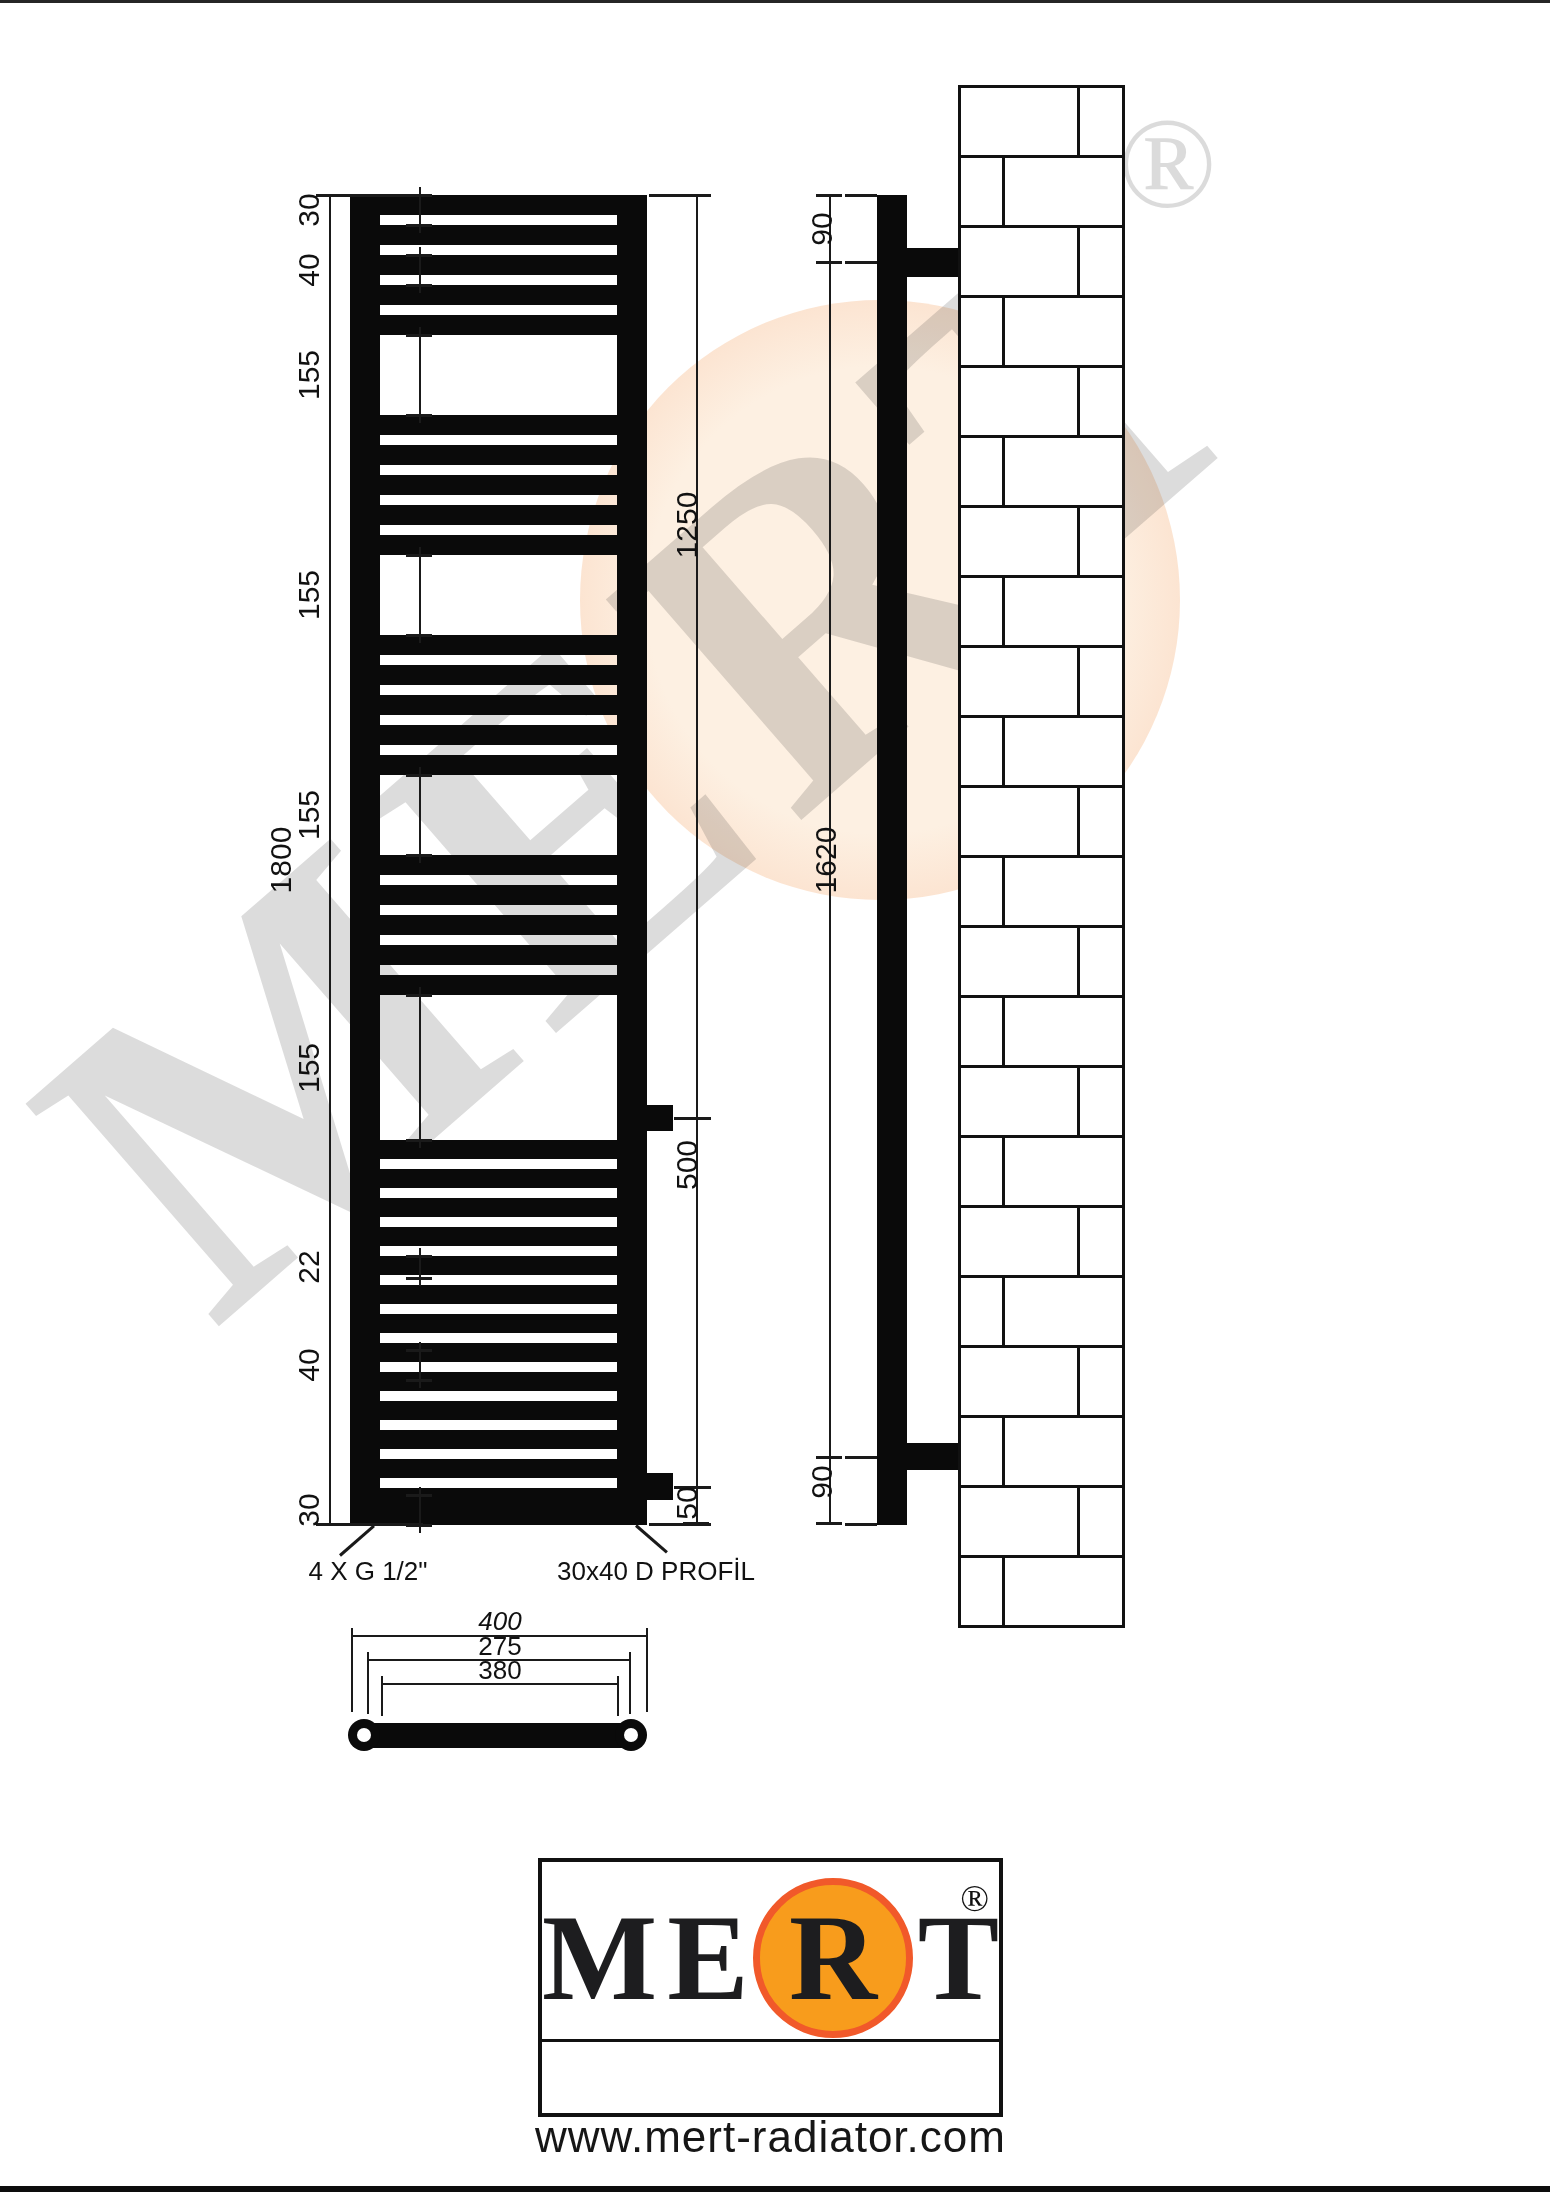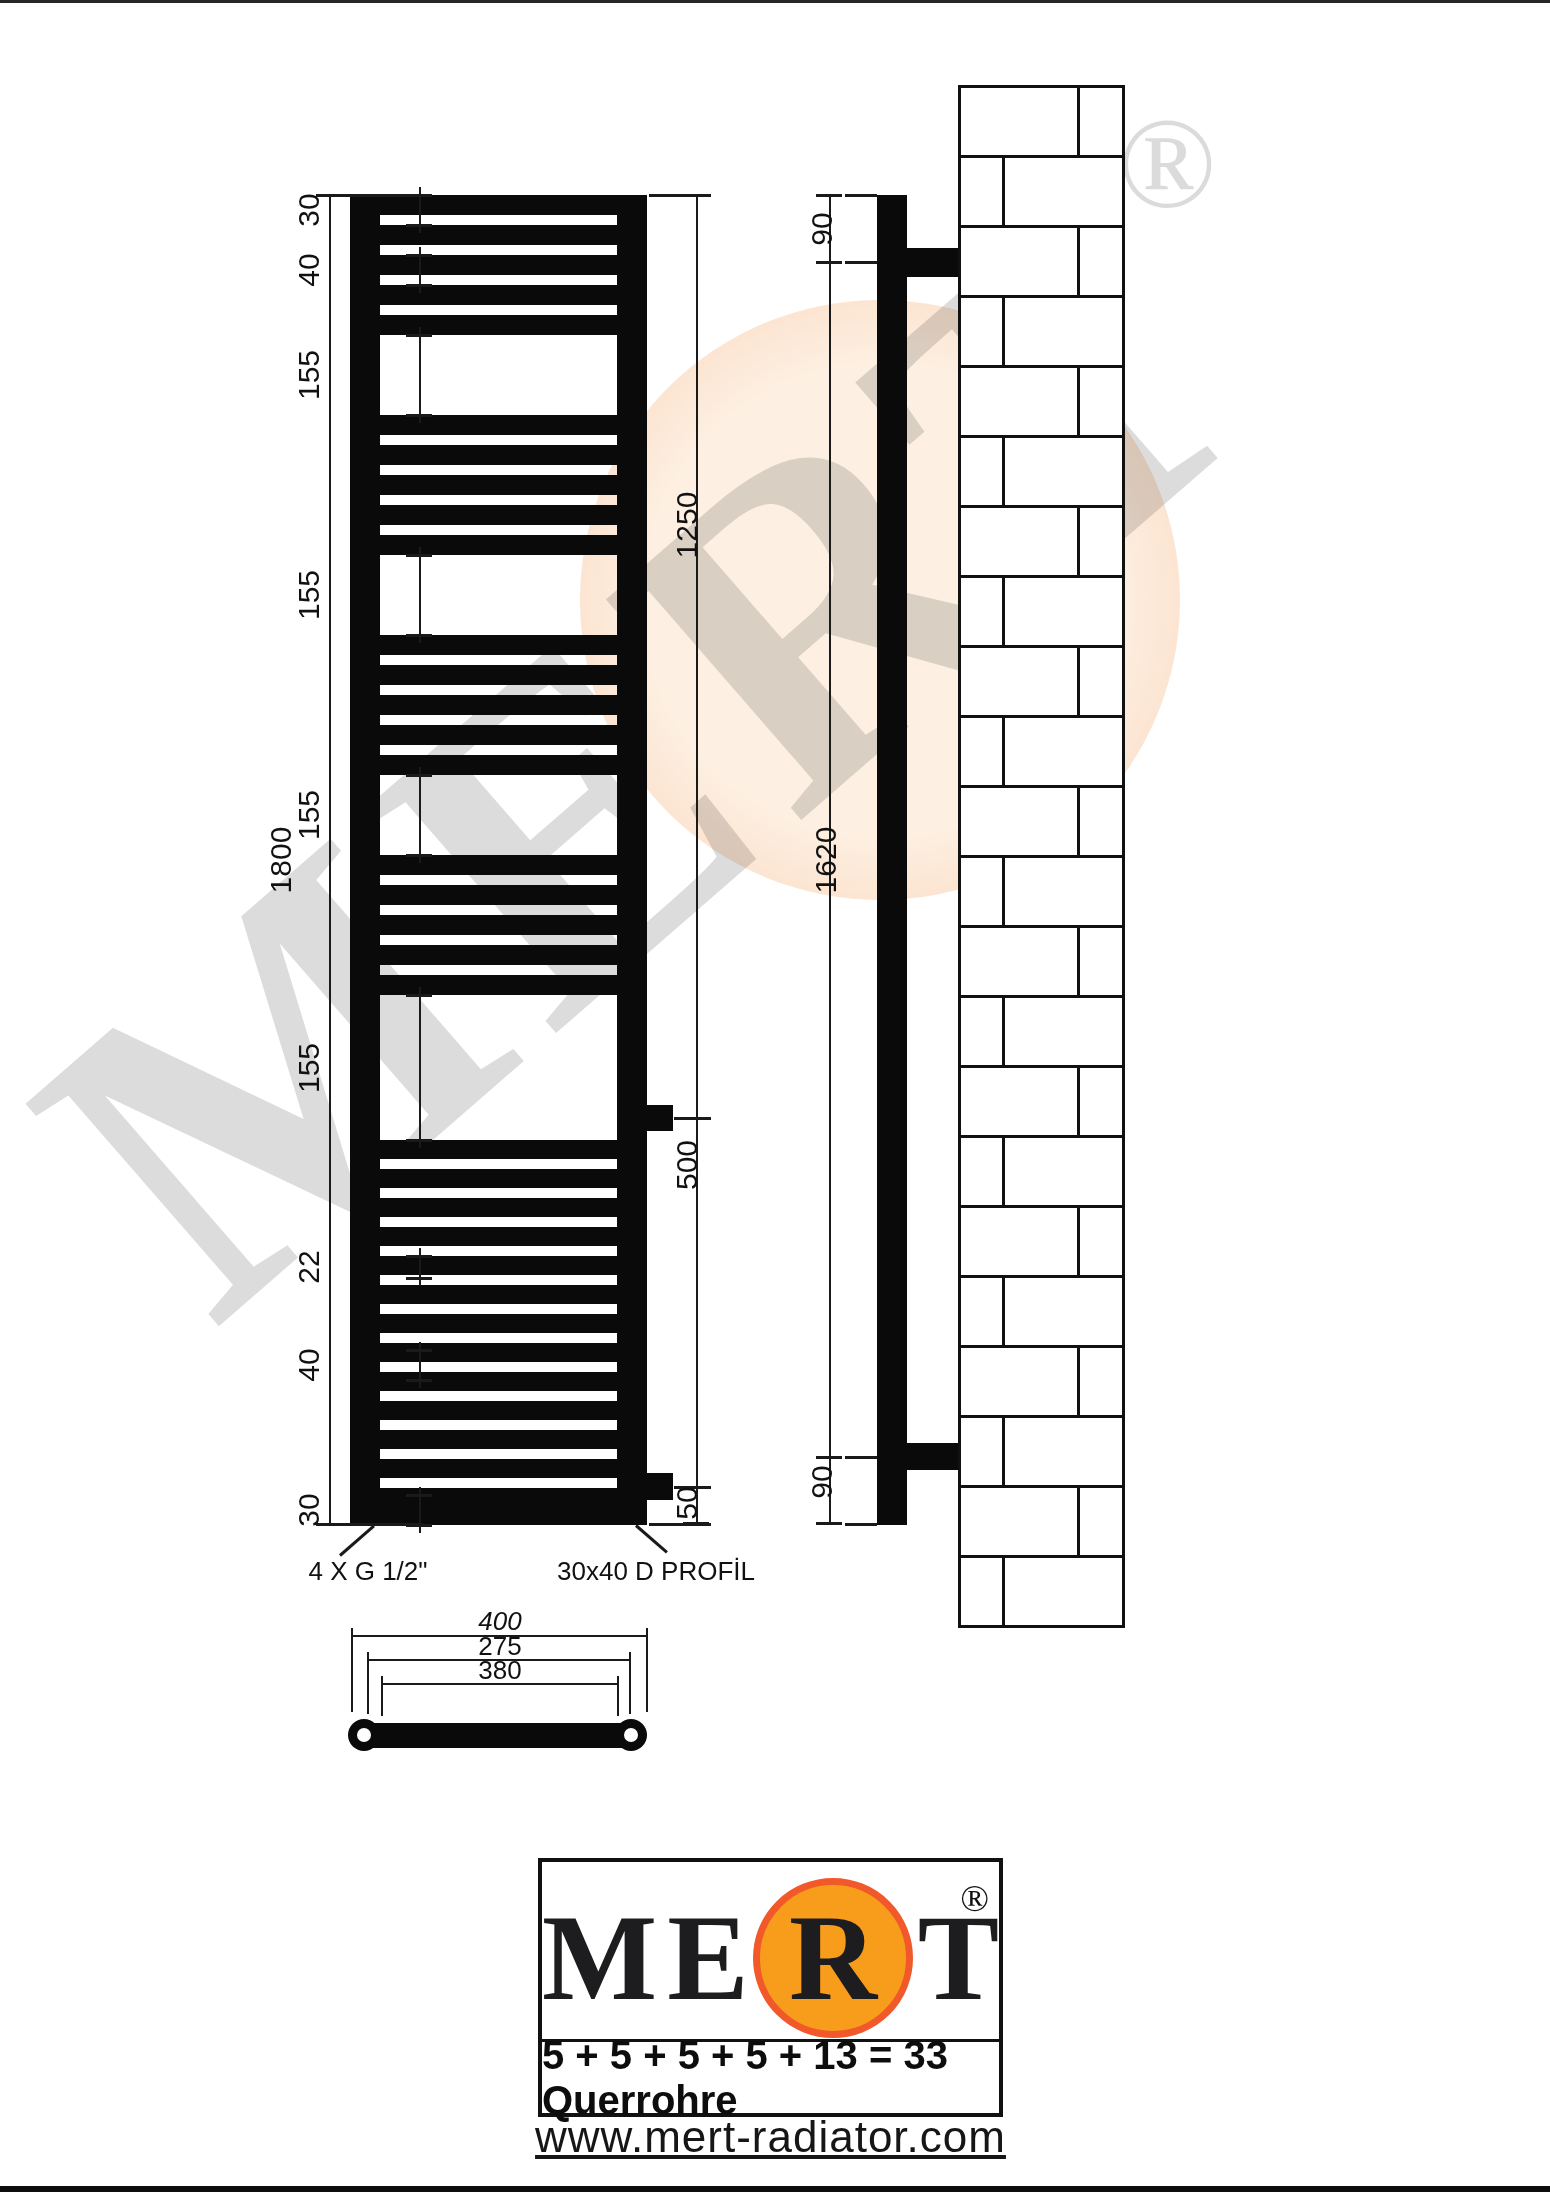--- a/index.html
+++ b/index.html
@@ -30,21 +30,21 @@
               font-size:122px;color:#1d1d1f;}
   .r-wrap{position:relative;display:flex;align-items:center;justify-content:center;width:150px;height:150px;}
   .r-circle{position:absolute;left:50%;top:50%;transform:translate(-50%,-50%);width:146px;height:146px;
             border-radius:50%;background:#F89C1C;border:7px solid #F1592A;z-index:0;}
   .r-char{position:relative;z-index:1;}
   #logo-reg{position:absolute;right:10px;top:14px;font-family:"Liberation Serif",serif;font-size:38px;color:#111;}
   #logo-divider{position:absolute;left:0;right:0;top:177px;height:3px;background:#111;}
   #logo-formula{position:absolute;left:0;right:0;top:180px;height:72px;display:flex;align-items:center;
                 justify-content:center;font-size:40px;font-weight:bold;color:#0d0d0d;}
   #website{position:absolute;left:518px;top:2112px;width:505px;text-align:center;z-index:4;
-           font-size:44px;color:#161616;letter-spacing:1px;text-decoration:underline;}
+           font-size:44px;color:#161616;letter-spacing:1px;}
   .edge{position:absolute;background:#262626;z-index:6;}
 </style>
 </head>
 <body>
 
 <div id="page">
 
   <div class="wm-circle"></div>
   <div class="wm-text">MERT</div>
   <div class="wm-reg">®</div>
@@ -256,19 +256,18 @@
     <div id="logo-brand">
       <span>M</span>
       <span>E</span>
       <span class="r-wrap">
         <span class="r-circle"></span>
         <span class="r-char">R</span>
       </span>
       <span>T</span>
     </div>
     <div id="logo-divider"></div>
-    <div id="logo-formula">5 + 5 + 5 + 5 + 13 = 33 Querrohre</div>
   </div>
   <div id="website">www.mert-radiator.com</div>
 
   <div class="edge" style="left:0;top:0;width:1550px;height:3px;"></div>
   <div class="edge" style="left:0;top:2186px;width:1550px;height:6px;background:#0d0d0d;"></div>
 </div>
 
 </body></html>

